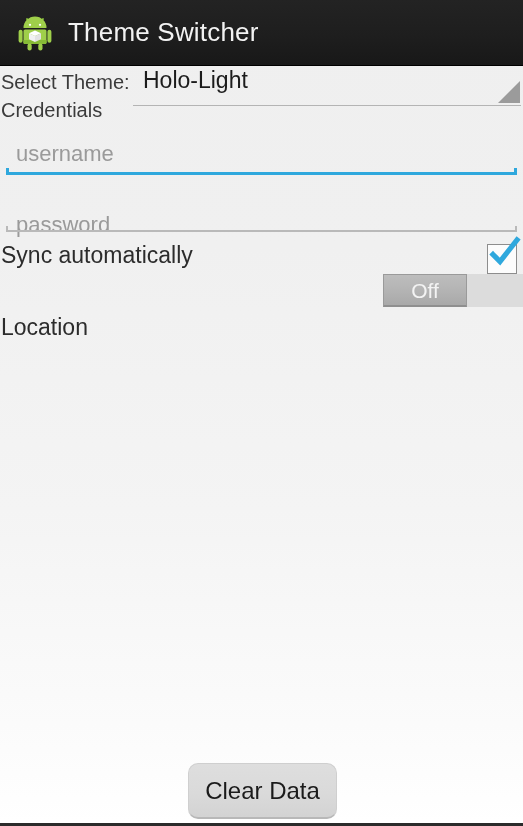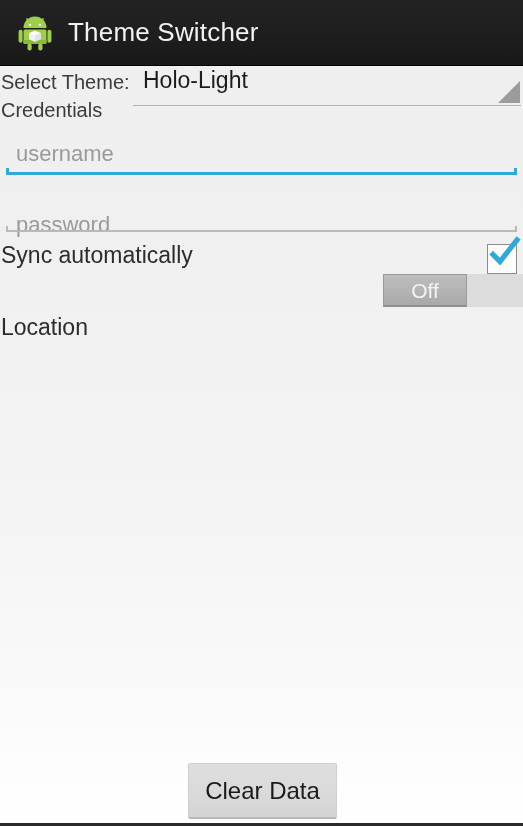--- a/index.html
+++ b/index.html
@@ -236,21 +236,21 @@
   
   #clear-data-button {
     position: absolute;
     left: 188px;
     top: 763px;
     width: 149px;
     height: 56px;
     background: linear-gradient(180deg, #dedede 0%, #dadada 55%, #d3d3d3 100%);
     border: 1px solid #cfcfcf;
     border-bottom: 2px solid #b8b8b8;
-    border-radius: 2px;
+    border-radius: 10px;
     box-sizing: border-box;
     display: flex;
     align-items: center;
     justify-content: center;
     font-size: 24px;
     color: #1b1b1b;
     padding: 0;
     font-family: "Liberation Sans", sans-serif;
     cursor: pointer;
   }

